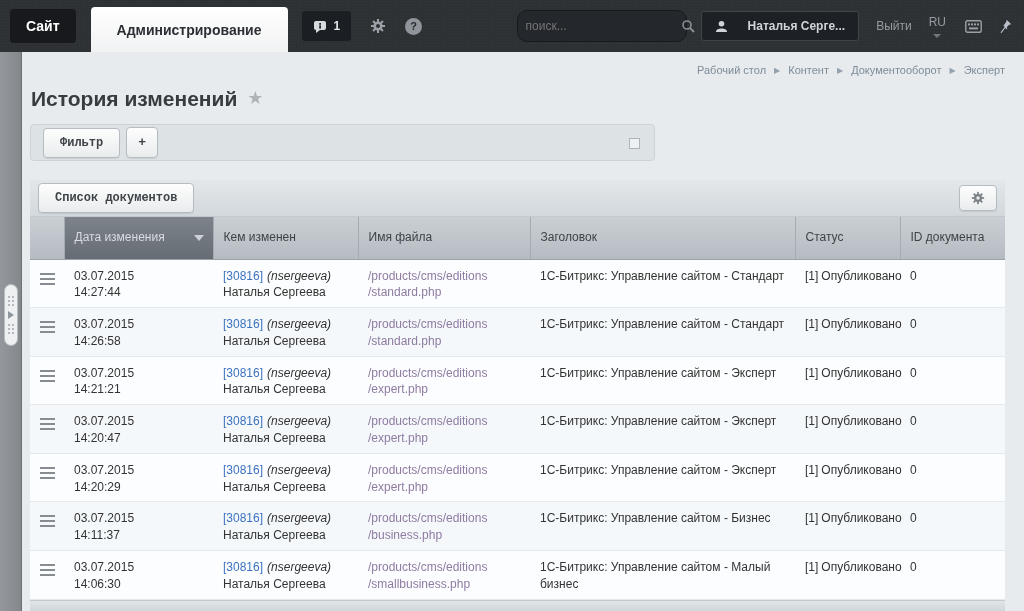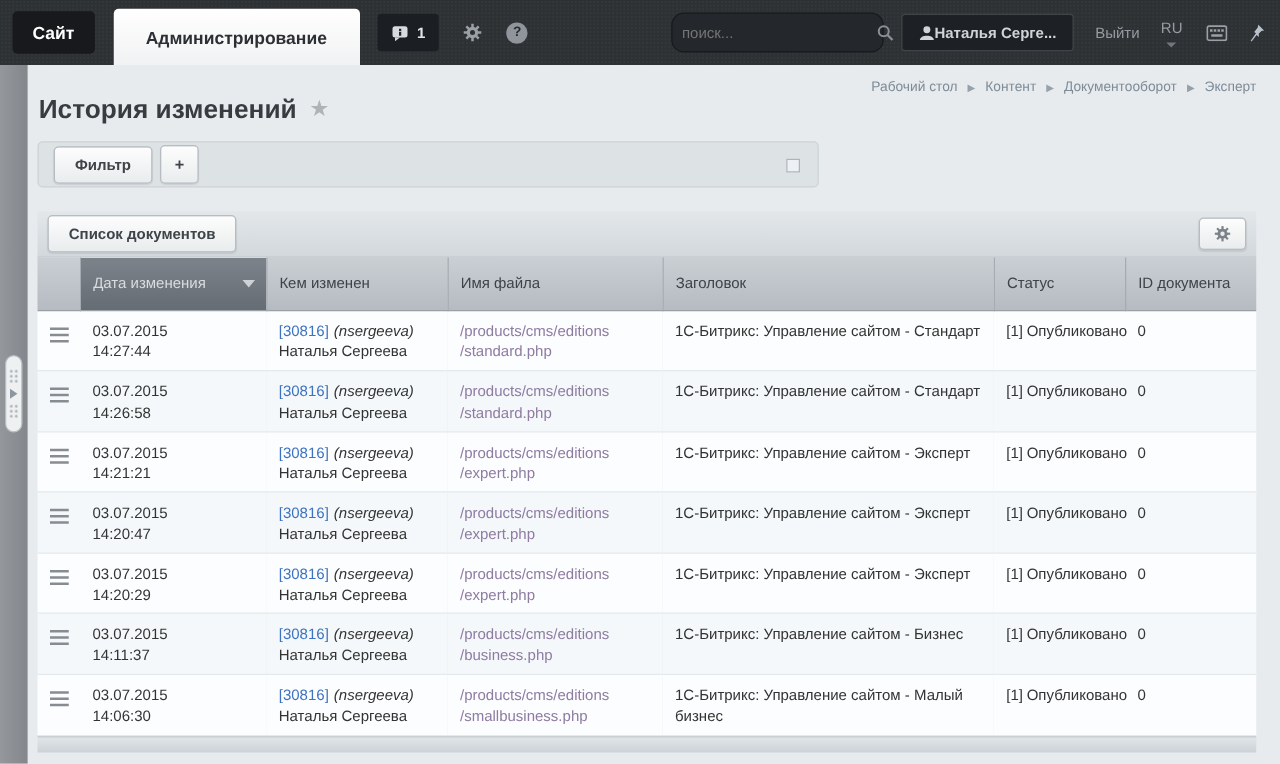--- a/index.html
+++ b/index.html
@@ -37,21 +37,21 @@
   .search-box {
     width:170px; height:32px; background:#24272b; border:1px solid #17191c;
     border-radius:10px; display:flex; align-items:center; padding:0 8px;
   }
   .search-box input {
     flex:1; background:transparent; border:none; outline:none;
     color:#9aa0a6; font-size:12px; font-family:"Liberation Sans", sans-serif;
   }
   .user-btn {
     margin-left:14px; height:30px; background:#1d2024; border:1px solid #3f4449;
-    border-radius:3px; display:flex; align-items:center; gap:0; padding:0 13px;
+    border-radius:3px; display:flex; align-items:center; gap:20px; padding:0 13px;
     color:#cfd4d9; font-size:12px; font-weight:bold; cursor:pointer;
   }
   .tb-link { margin-left:17px; color:#959ba1; font-size:12px; cursor:pointer; }
   .lang { display:flex; align-items:center; gap:5px;flex-direction:column; }
   .caret-down {
     width:0; height:0; border-left:4px solid transparent;
     border-right:4px solid transparent; border-top:4px solid #70767c;
   }
 
   
@@ -74,35 +74,35 @@
   .tri-right {
     width:0; height:0; border-top:4px solid transparent;
     border-bottom:4px solid transparent; border-left:6px solid #8f979e;
   }
   .content { flex:1; padding:12px 19px 0 8px; }
 
   .breadcrumb { font-size:11px; color:#7e8c99; display:flex; align-items:center; gap:8px; padding-left:2px;justify-content:flex-end; }
   .breadcrumb a { color:#7e8c99; text-decoration:none; cursor:pointer; }
   .bc-sep { font-size:8px; color:#95a1ad; }
 
-  .page-title-row { margin-top:0; display:flex; align-items:flex-start; gap:10px; padding-left:1px; }
+  .page-title-row { margin-top:11px; display:flex; align-items:flex-start; gap:10px; padding-left:1px; }
   .page-title { font-size:21px; font-weight:bold; color:#383c40; }
   .fav-star { color:#aeb3b8; font-size:18px; cursor:pointer; }
 
   
   .filter-bar {
     margin-top:13px; width:625px; height:37px; background:#dde2e5;
     border:1px solid #ccd2d6; border-radius:4px;
     display:flex; align-items:center; padding:0 12px; position:relative;
   }
   .btn {
     background:linear-gradient(#fdfdfd,#e9eced); border:1px solid #b6bcc1;
     border-radius:4px; color:#3f4449; font-size:12px; font-weight:bold;
     padding:7px 16px; cursor:pointer; box-shadow:0 1px 1px rgba(0,0,0,0.08);
-    font-family:Liberation Sans, sans-serif;
+    font-family:Liberation Mono, monospace;
   }
   .plus-btn { margin-left:6px; padding:7px 11px; font-size:13px; }
   .filter-square {
     position:absolute; right:14px; top:13px; width:11px; height:11px;
     border:1px solid #aeb5ba; background:#eef1f3; cursor:pointer;
   }
 
   
   .grid-panel { margin-top:19px; width:975px; }
   .grid-toolbar {

